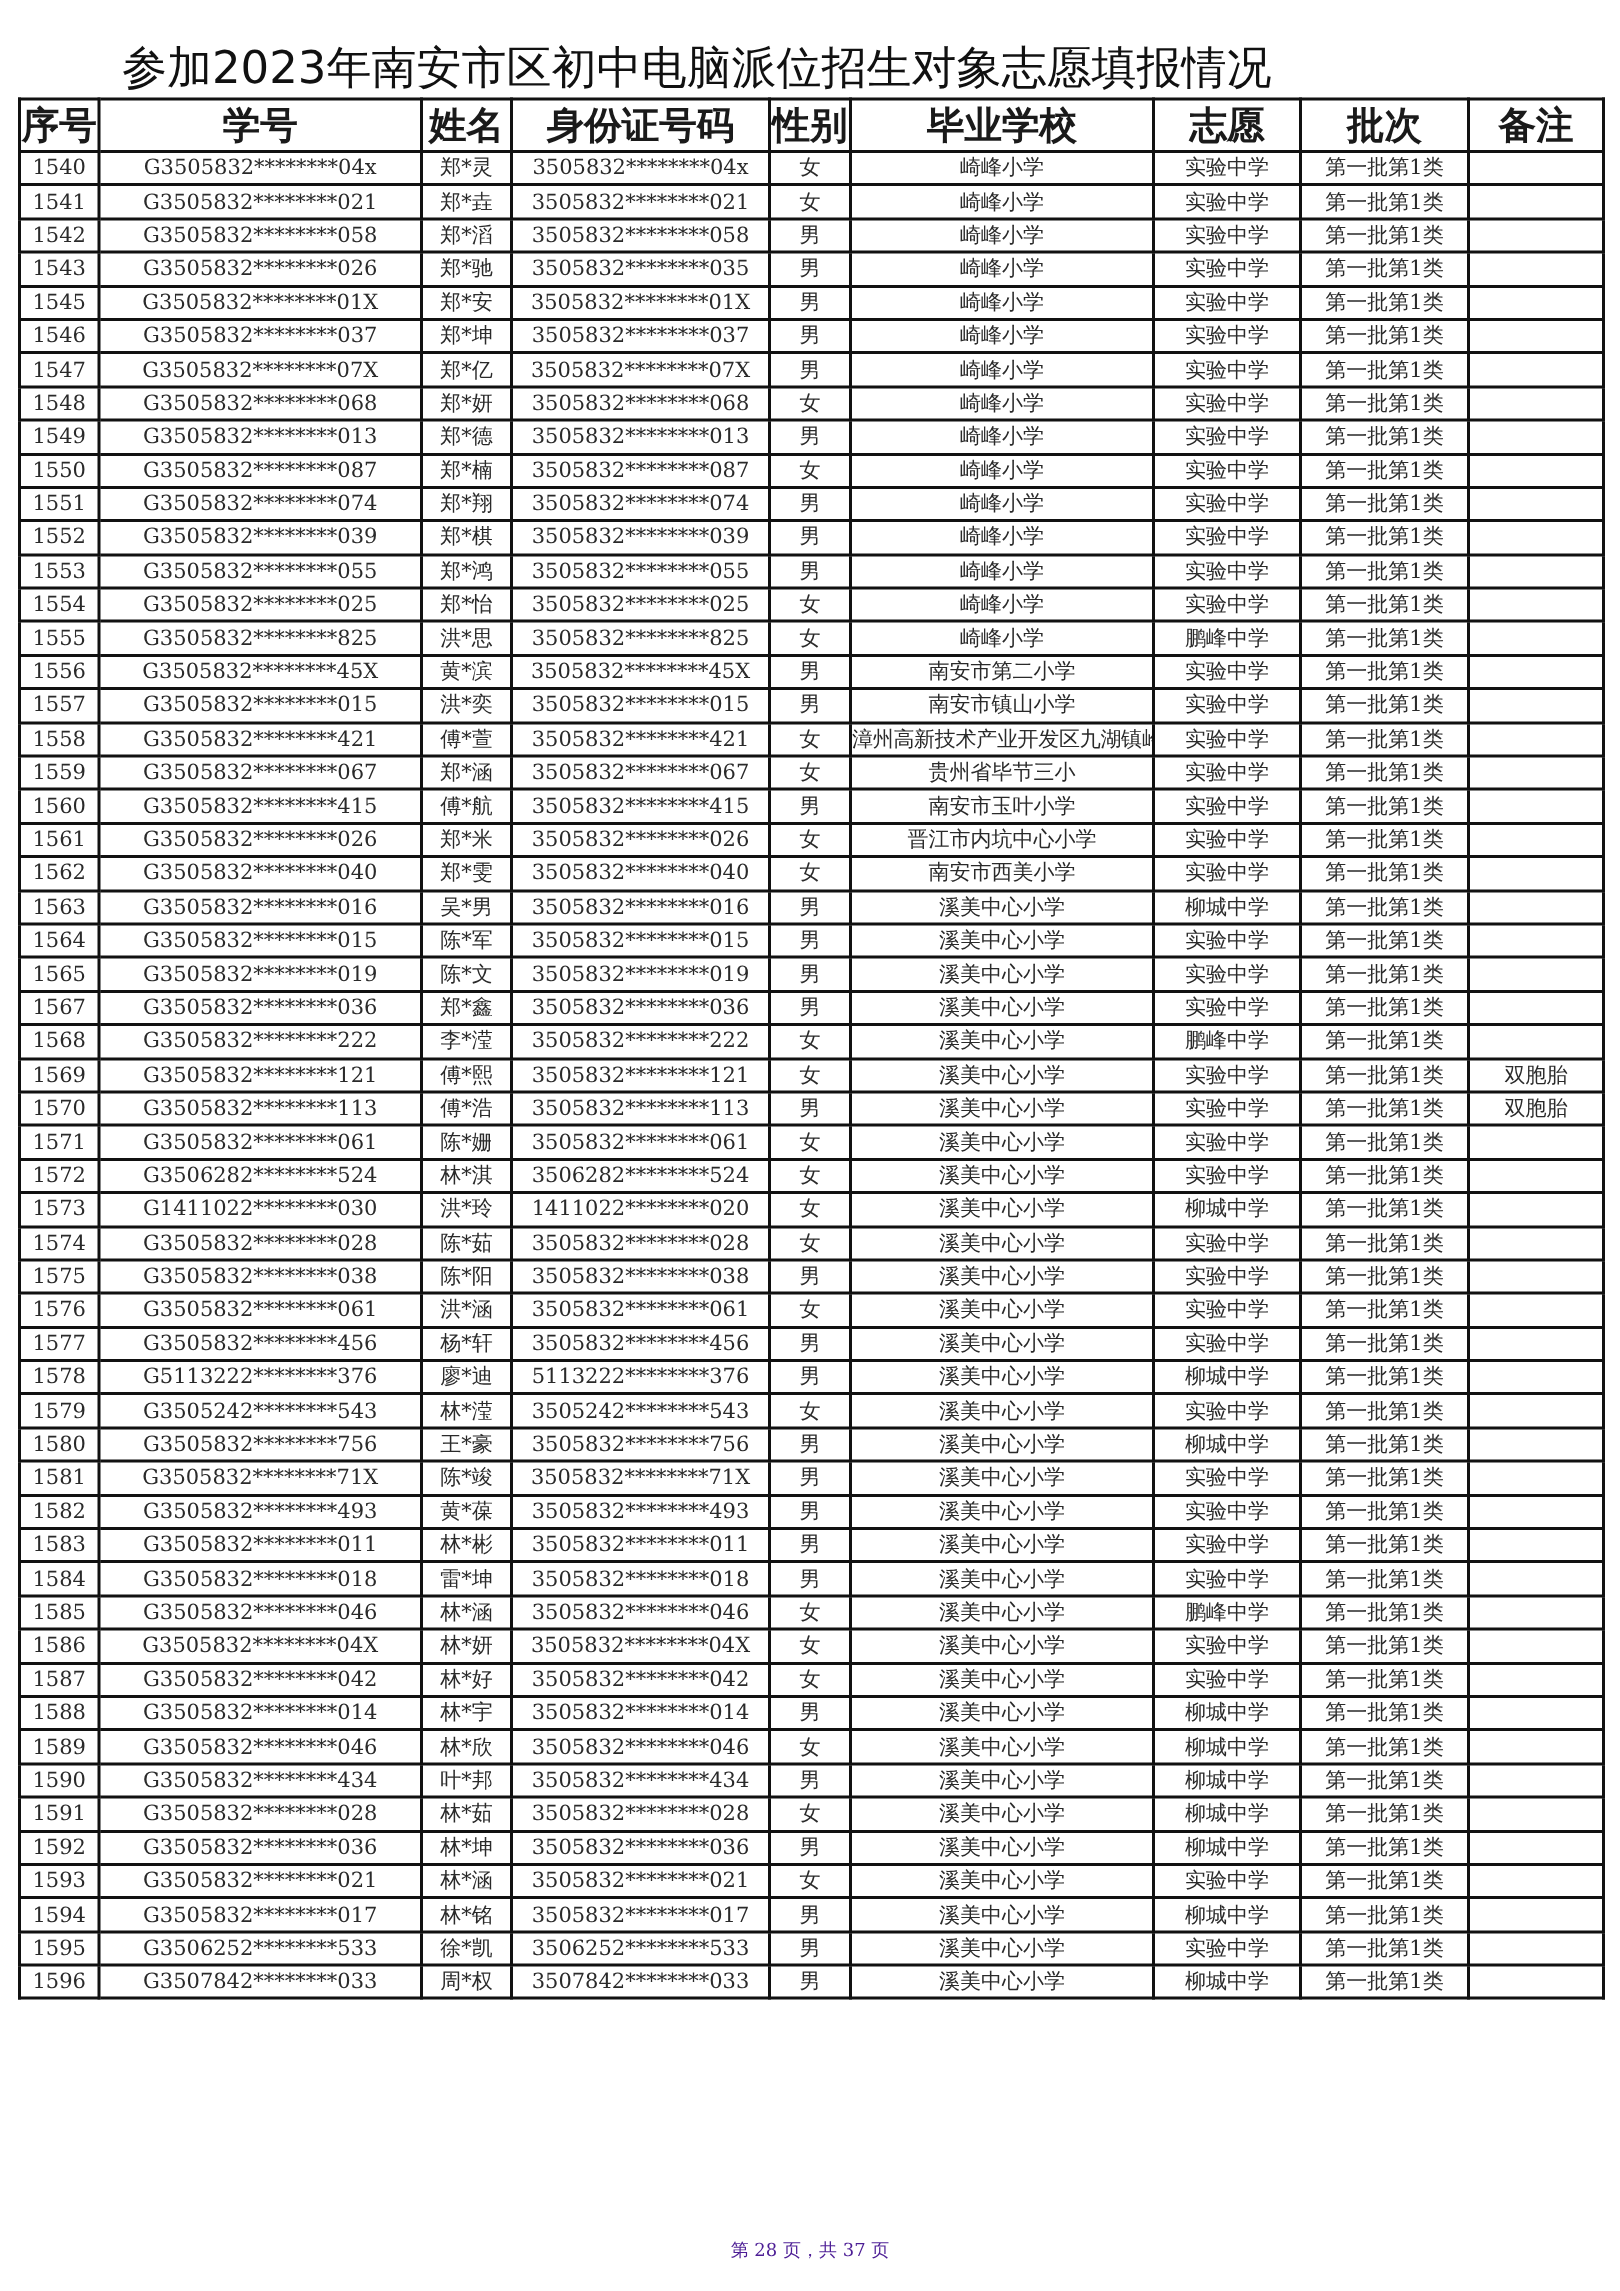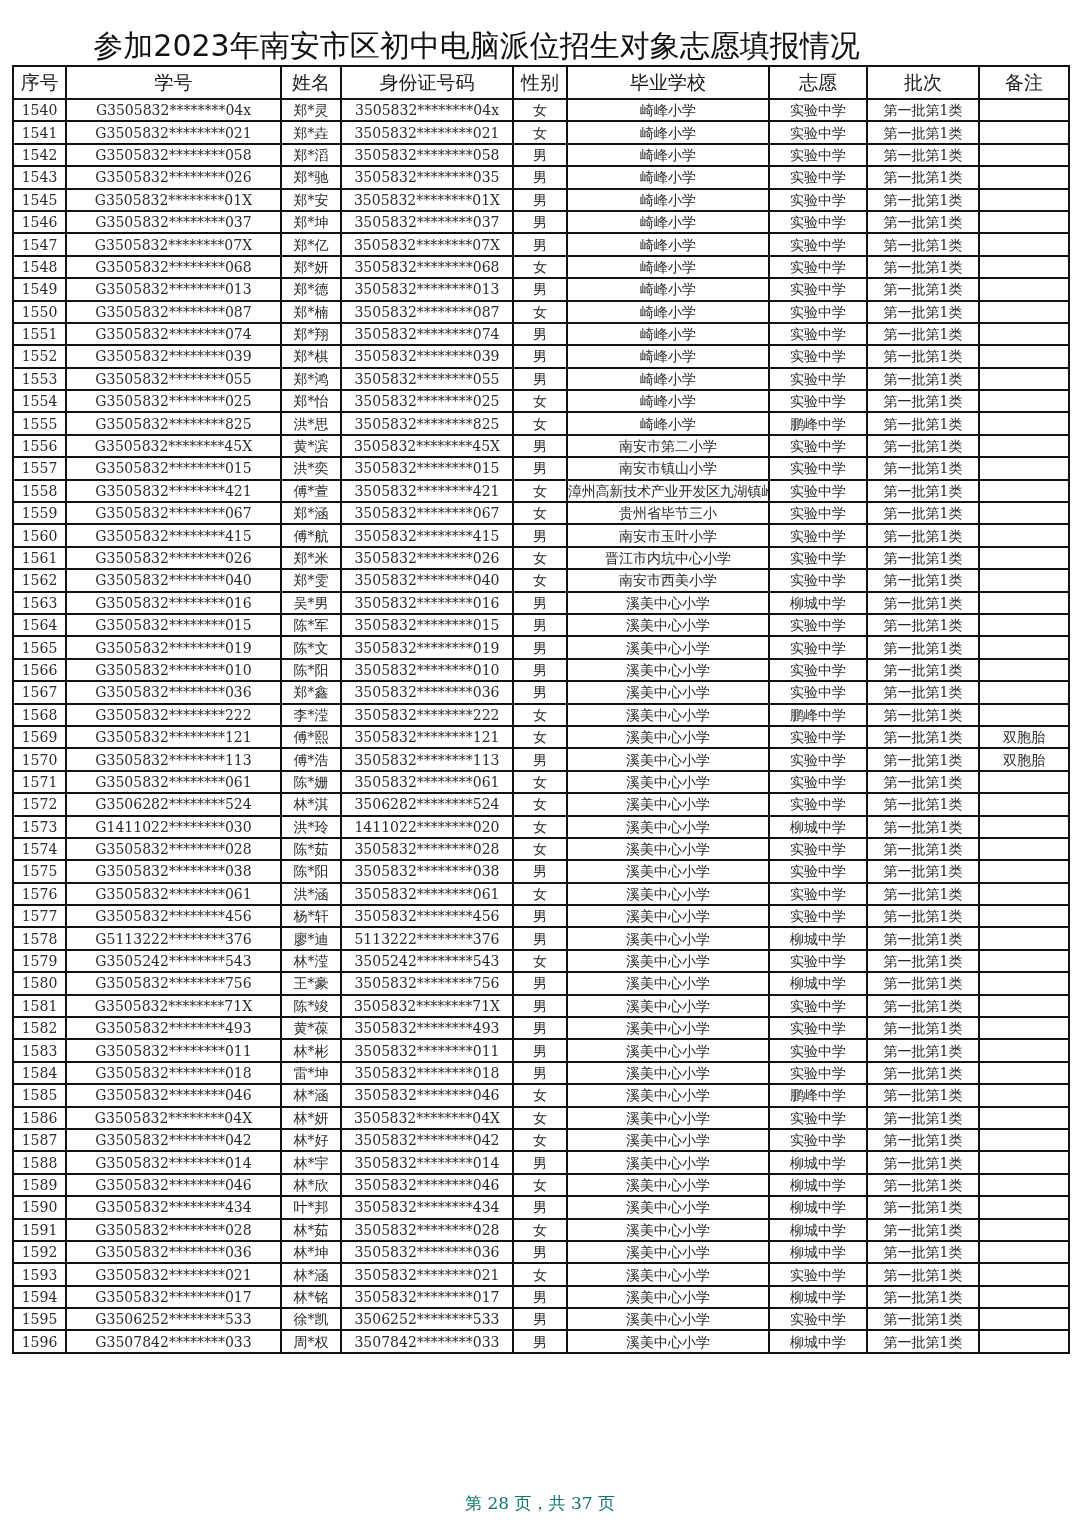--- a/index.html
+++ b/index.html
@@ -1,30 +1,30 @@
 <!DOCTYPE html>
 <html><head>
 <meta charset="utf-8">
 <style>
   html, body { margin: 0; padding: 0; background: #ffffff; }
   body { width: 1080px; height: 1527px; position: relative; overflow: hidden;
          font-family: "DejaVu Serif", "Liberation Serif", serif; color: #1a1a1a; }
   .title { position: absolute; left: 0; top: 26px; width: 929px; text-align: center;
            font-family: "DejaVu Sans", "Liberation Sans", sans-serif;
-           font-size: 30px; line-height: 40px; color: #111; letter-spacing: 0px; margin-left: 12px; }
+           font-size: 30px; line-height: 40px; color: #111; letter-spacing: 0px; }
   table.grid { position: absolute; left: 12px; top: 65px; width: 1056px;
                border-collapse: collapse; table-layout: fixed; }
   table.grid td, table.grid th { border: 2px solid #111; padding: 0; text-align: center;
                white-space: nowrap; overflow: hidden; }
-  table.grid th { height: 31px; font-size: 19px; font-weight: normal;
+  table.grid th { height: 31px; font-size: 25px; font-weight: bold;
                font-family: "DejaVu Serif", "Liberation Serif", serif; }
   table.grid td { height: 20.4px; font-size: 14px; line-height: 20px; color: #2a2a2a; }
   td.small { font-size: 8px; letter-spacing: -0.2px; }
   .footer { position: absolute; left: 0; top: 1492px; width: 1080px; text-align: center;
-            font-size: 17px; color: #0f766e; }
+            font-size: 12px; color: #4c1d95; }
 </style>
 </head>
 <body>
 
 <div class="title">参加2023年南安市区初中电脑派位招生对象志愿填报情况</div>
 
 <table class="grid">
   <colgroup>
     <col style="width:53px">
       <col style="width:215px">
@@ -319,31 +319,20 @@
         <td>G3505832********019</td>
         <td>陈*文</td>
         <td>3505832********019</td>
         <td>男</td>
         <td>溪美中心小学</td>
         <td>实验中学</td>
         <td>第一批第1类</td>
         <td></td>
       </tr>
       <tr>
-        <td>1566</td>
-        <td>G3505832********010</td>
-        <td>陈*阳</td>
-        <td>3505832********010</td>
-        <td>男</td>
-        <td>溪美中心小学</td>
-        <td>实验中学</td>
-        <td>第一批第1类</td>
-        <td></td>
-      </tr>
-      <tr>
         <td>1567</td>
         <td>G3505832********036</td>
         <td>郑*鑫</td>
         <td>3505832********036</td>
         <td>男</td>
         <td>溪美中心小学</td>
         <td>实验中学</td>
         <td>第一批第1类</td>
         <td></td>
       </tr>

